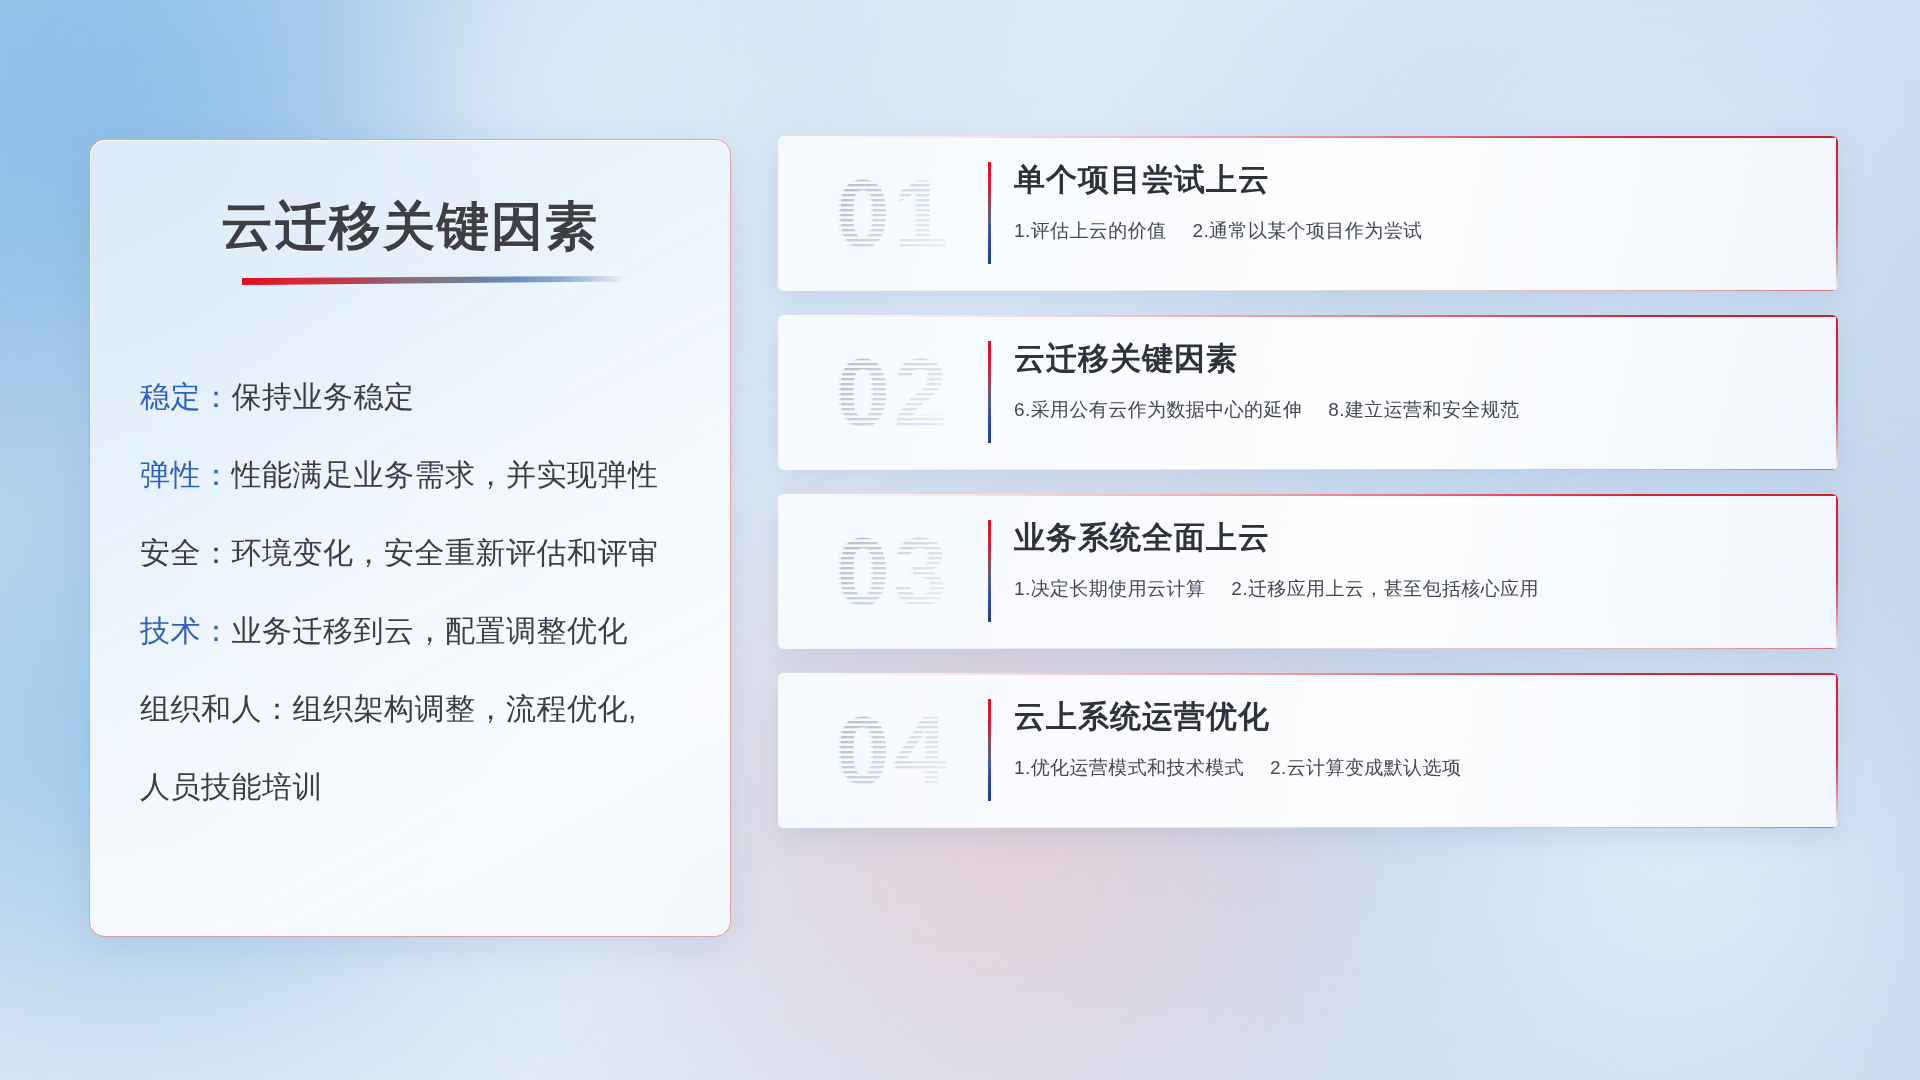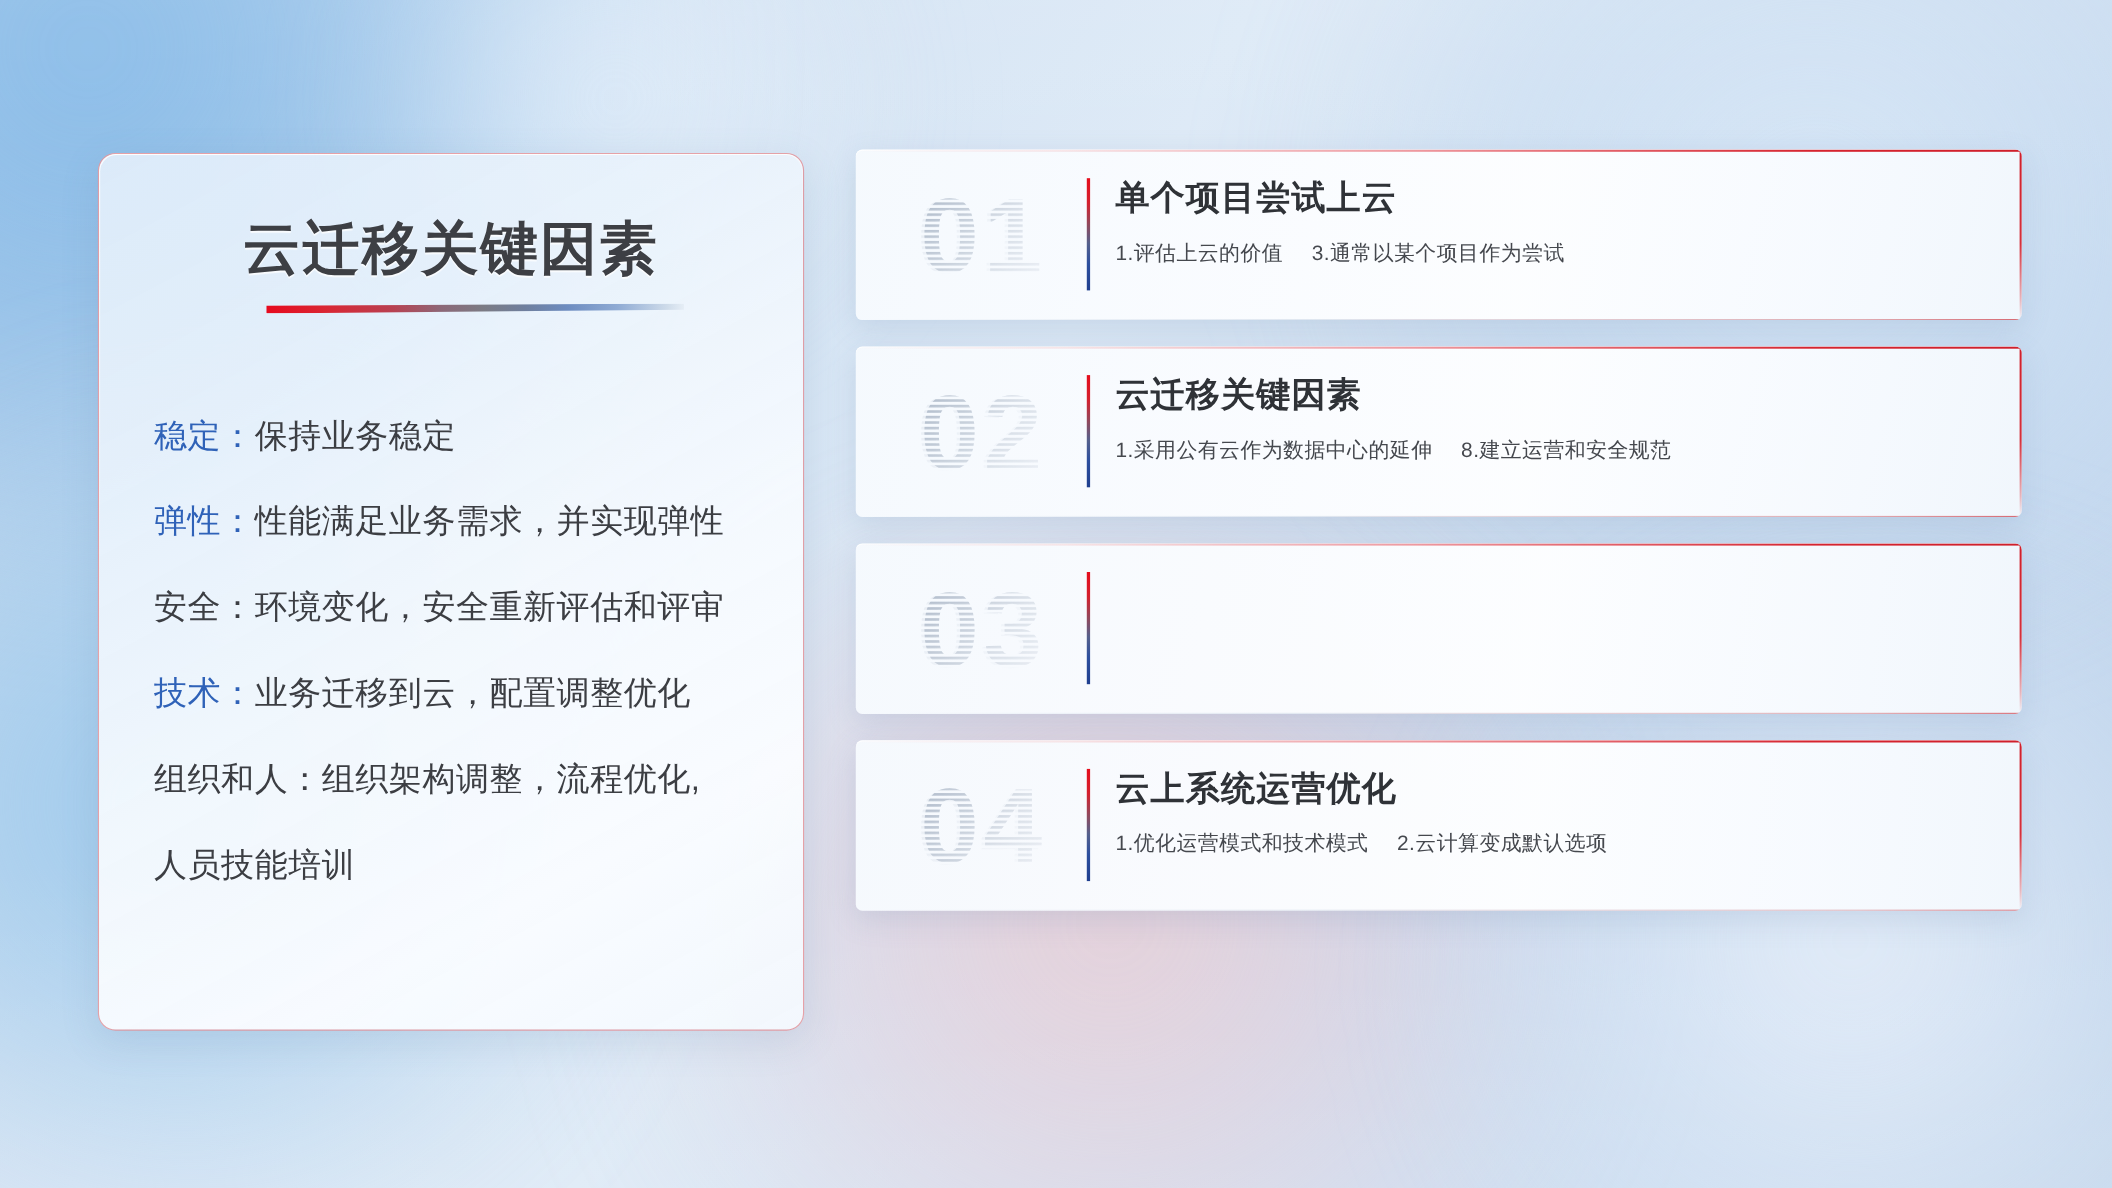--- a/index.html
+++ b/index.html
@@ -176,21 +176,21 @@
             </defs>
             <g mask="url(#mgh01)">
               <text x="87" y="89" text-anchor="middle" font-family="&quot;Liberation Sans&quot;,&quot;DejaVu Sans&quot;,sans-serif" font-size="96" font-weight="700" letter-spacing="4" fill="url(#stripesgh01)" opacity="0.20" style="filter:none;">01</text>
               <text x="90" y="88" text-anchor="middle" font-family="&quot;Liberation Sans&quot;,&quot;DejaVu Sans&quot;,sans-serif" font-size="96" font-weight="700" letter-spacing="4" fill="url(#stripesgh01)">01</text>
             </g>
           </svg>
         </div>
         <div class="card-bar"></div>
         <div class="card-body">
           <h2 class="card-title">单个项目尝试上云</h2>
-          <p class="card-sub"><span>1.评估上云的价值</span><span class="sep"></span><span>3.通常以某个项目作为尝试</span></p>
+          <p class="card-sub"><span>1.评估上云的价值</span><span class="sep"></span><span>2.通常以某个项目作为尝试</span></p>
         </div>
       </article>
       <article class="card">
         <div class="edge-top"></div>
         <div class="edge-right"></div>
         <div class="edge-bottom"></div>
         <div class="ghost-num" title="02">
           <svg viewBox="0 0 180 110">
             <defs>
               <pattern id="stripesgh02" width="4" height="5" patternUnits="userSpaceOnUse">
@@ -208,21 +208,21 @@
             </defs>
             <g mask="url(#mgh02)">
               <text x="87" y="89" text-anchor="middle" font-family="&quot;Liberation Sans&quot;,&quot;DejaVu Sans&quot;,sans-serif" font-size="96" font-weight="700" letter-spacing="4" fill="url(#stripesgh02)" opacity="0.20" style="filter:none;">02</text>
               <text x="90" y="88" text-anchor="middle" font-family="&quot;Liberation Sans&quot;,&quot;DejaVu Sans&quot;,sans-serif" font-size="96" font-weight="700" letter-spacing="4" fill="url(#stripesgh02)">02</text>
             </g>
           </svg>
         </div>
         <div class="card-bar"></div>
         <div class="card-body">
           <h2 class="card-title">云迁移关键因素</h2>
-          <p class="card-sub"><span>1.采用公有云作为数据中心的延伸</span><span class="sep"></span><span>8.建立运营和安全规范</span></p>
+          <p class="card-sub"><span>6.采用公有云作为数据中心的延伸</span><span class="sep"></span><span>8.建立运营和安全规范</span></p>
         </div>
       </article>
       <article class="card">
         <div class="edge-top"></div>
         <div class="edge-right"></div>
         <div class="edge-bottom"></div>
         <div class="ghost-num" title="03">
           <svg viewBox="0 0 180 110">
             <defs>
               <pattern id="stripesgh03" width="4" height="5" patternUnits="userSpaceOnUse">
@@ -238,20 +238,24 @@
                 <rect width="180" height="110" fill="url(#fadegh03)"></rect>
               </mask>
             </defs>
             <g mask="url(#mgh03)">
               <text x="87" y="89" text-anchor="middle" font-family="&quot;Liberation Sans&quot;,&quot;DejaVu Sans&quot;,sans-serif" font-size="96" font-weight="700" letter-spacing="4" fill="url(#stripesgh03)" opacity="0.20" style="filter:none;">03</text>
               <text x="90" y="88" text-anchor="middle" font-family="&quot;Liberation Sans&quot;,&quot;DejaVu Sans&quot;,sans-serif" font-size="96" font-weight="700" letter-spacing="4" fill="url(#stripesgh03)">03</text>
             </g>
           </svg>
         </div>
         <div class="card-bar"></div>
+        <div class="card-body">
+          <h2 class="card-title">业务系统全面上云</h2>
+          <p class="card-sub"><span>1.决定长期使用云计算</span><span class="sep"></span><span>2.迁移应用上云，甚至包括核心应用</span></p>
+        </div>
       </article>
       <article class="card">
         <div class="edge-top"></div>
         <div class="edge-right"></div>
         <div class="edge-bottom"></div>
         <div class="ghost-num" title="04">
           <svg viewBox="0 0 180 110">
             <defs>
               <pattern id="stripesgh04" width="4" height="5" patternUnits="userSpaceOnUse">
                 <rect x="0" y="0" width="4" height="2.3" fill="#8c9bb0"></rect>

